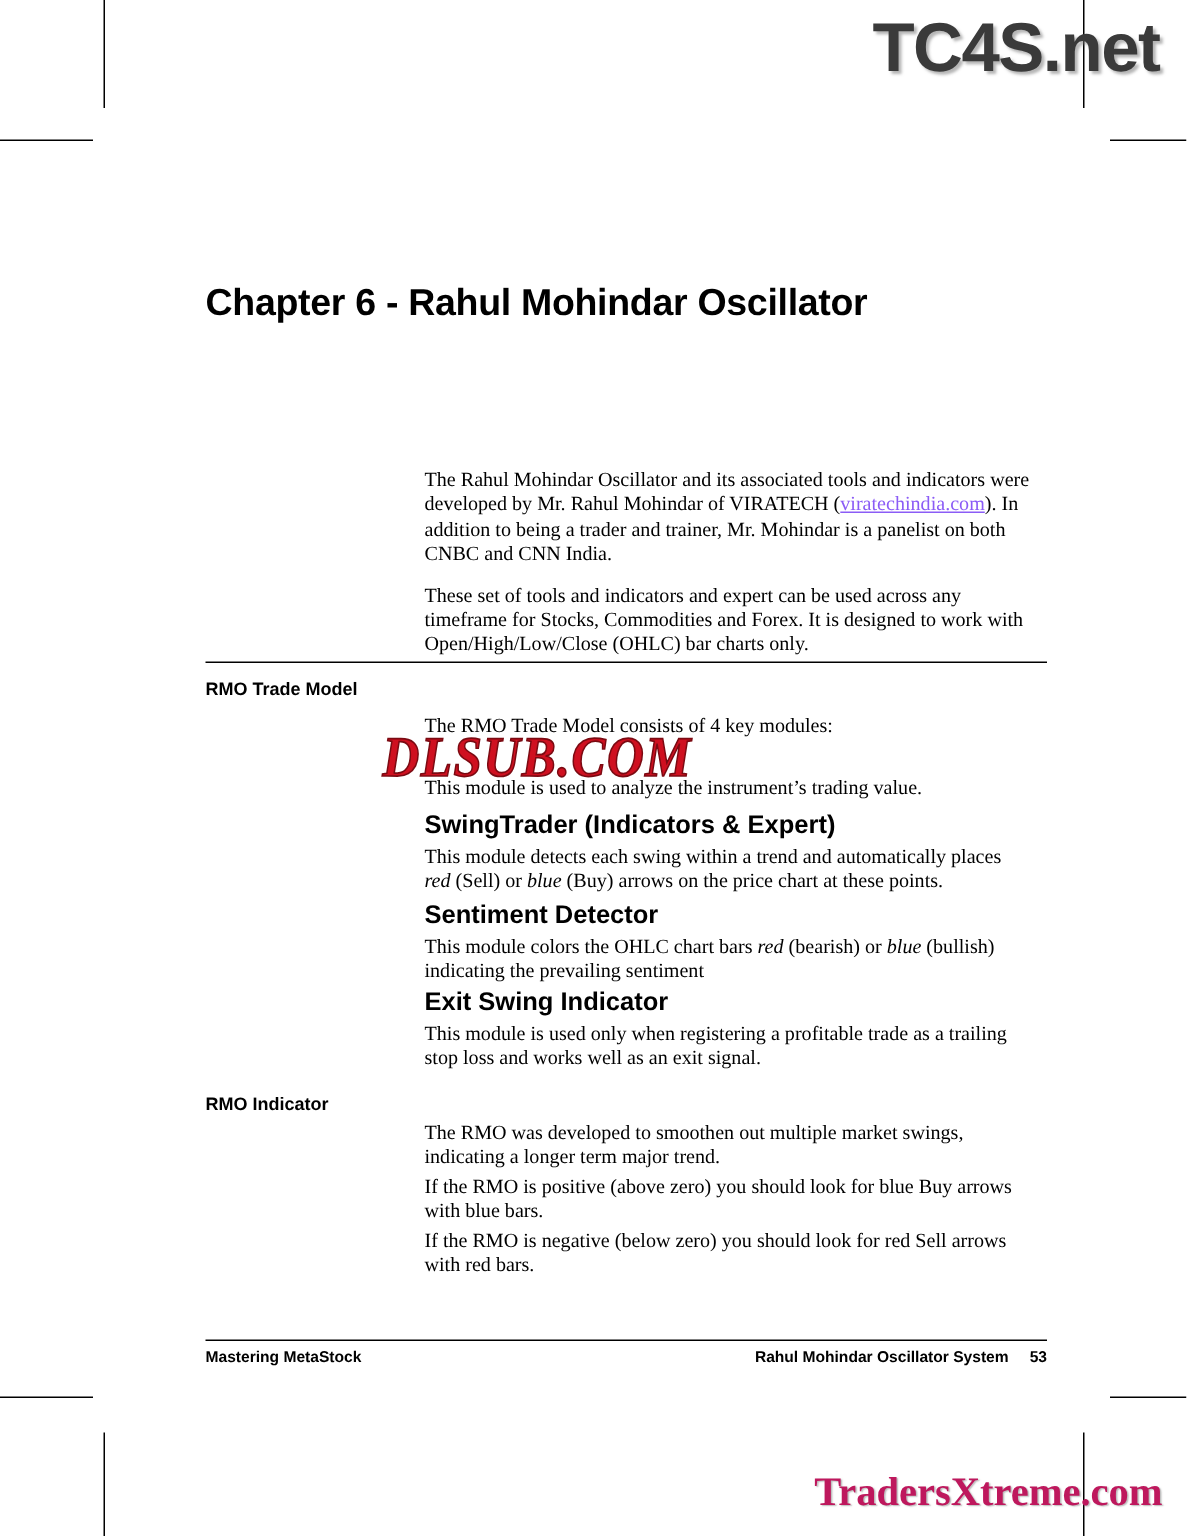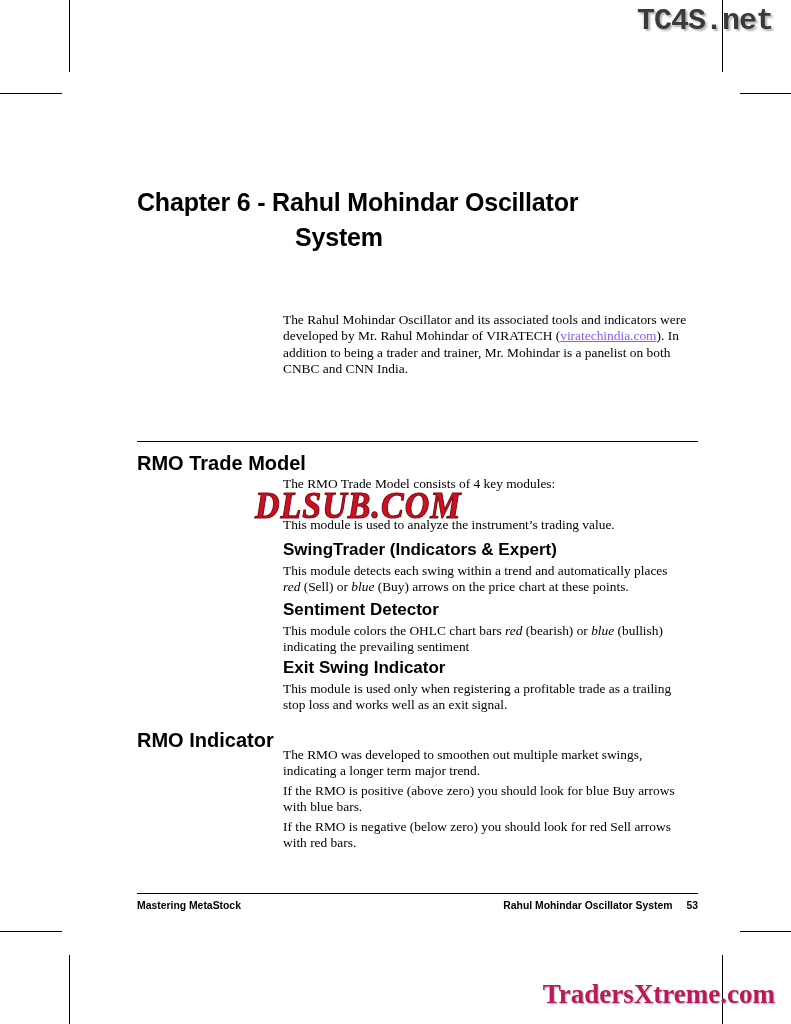--- a/index.html
+++ b/index.html
@@ -28,23 +28,23 @@
   .crop-h-bl { left: 0px;   top: 931px;  width: 62px; height: 1px; }
   .crop-h-br { left: 740px; top: 931px;  width: 51px; height: 1px; }
   .crop-v-bl { left: 69px;  top: 955px;  width: 1px; height: 69px; }
   .crop-v-br { left: 722px; top: 955px;  width: 1px; height: 69px; }
 
   
   .wm-top {
     position: absolute;
     right: 18px;
     top: 4px;
-    font-family: Liberation Mono, monospace;
-    font-weight: bold;
-    font-size: 30px;
+    font-family: Liberation Sans, sans-serif;
+    font-weight: bold;
+    font-size: 46px;
     letter-spacing: -1px;
     color: #3a3a3a;
     text-shadow: 2px 2px 2px rgba(120,120,120,0.55);
   }
   .wm-bottom {
     position: absolute;
     right: 16px;
     bottom: 14px;
     font-family: "Liberation Serif", serif;
     font-weight: bold;
@@ -105,21 +105,21 @@
     background: #000000;
   }
   .rule-top { top: 441px; }
   .rule-bottom { top: 893px; }
 
   .section-head {
     position: absolute;
     left: 137px;
     font-family: "Liberation Sans", sans-serif;
     font-weight: bold;
-    font-size: 20px;
+    font-size: 12px;
   }
   .sec-rmo-trade-model { top: 452px; }
   .sec-rmo-indicator   { top: 729px; }
 
   .sub-head {
     position: absolute;
     left: 283px;
     font-family: "Liberation Sans", sans-serif;
     font-weight: bold;
     font-size: 17px;
@@ -168,25 +168,25 @@
 <div class="crop crop-h-bl"></div>
 <div class="crop crop-h-br"></div>
 <div class="crop crop-v-bl"></div>
 <div class="crop crop-v-br"></div>
 
 <div class="wm-top">TC4S.net</div>
 <div class="wm-bottom">TradersXtreme.com</div>
 
 <h1 class="chapter-title">
   <span>Chapter 6 - Rahul Mohindar Oscillator</span>
-  <span class="line2">System</span>
 </h1>
 
 <div class="body-col">
   <p><span>The Rahul Mohindar Oscillator and its associated tools and indicators were developed by Mr. Rahul Mohindar of VIRATECH (</span><a href="#">viratechindia.com</a><span>). In addition to being a trader and trainer, Mr. Mohindar is a panelist on both CNBC and CNN India.</span></p>
+  <p>These set of tools and indicators and expert can be used across any timeframe for Stocks, Commodities and Forex. It is designed to work with Open/High/Low/Close (OHLC) bar charts only.</p>
 </div>
 
 <div class="rule rule-top"></div>
 <div class="rule rule-bottom"></div>
 
 <div class="section-head sec-rmo-trade-model">RMO Trade Model</div>
 <div class="para p-intro">The RMO Trade Model consists of 4 key modules:</div>
 
 <div class="sub-head sub-1"></div>
 <div class="para p-sub1">This module is used to analyze the instrument’s trading value.</div>

